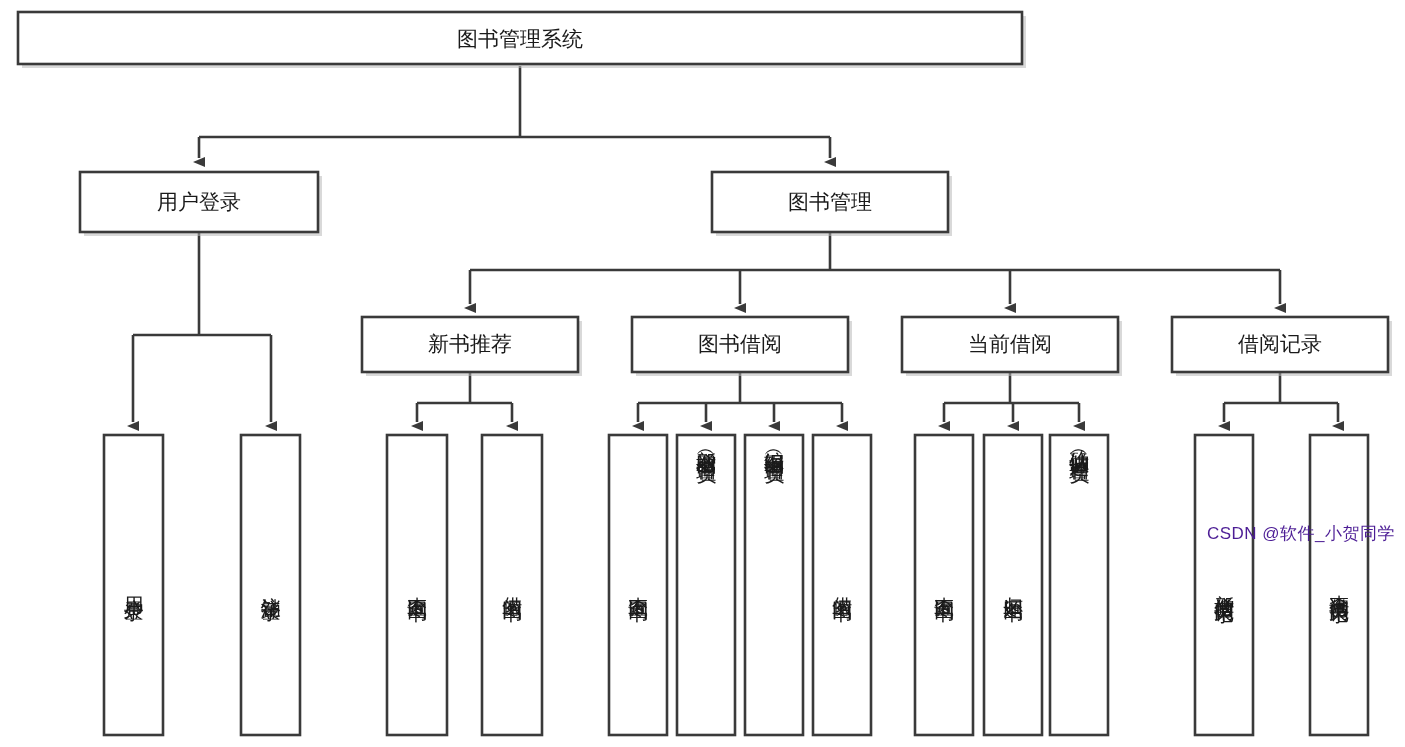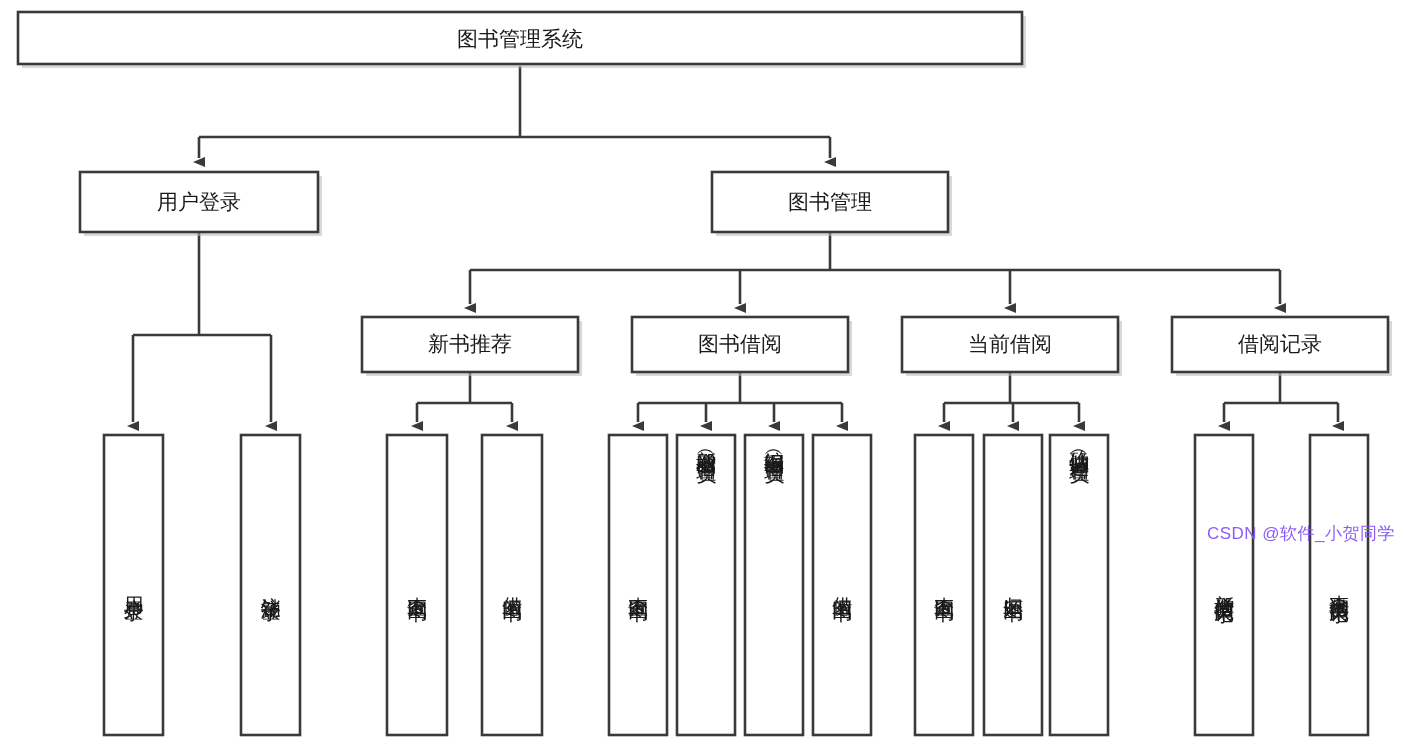--- a/index.html
+++ b/index.html
@@ -69,21 +69,21 @@
     color: #1a1a1a;
     white-space: nowrap;
     text-align: center;
   }
   .watermark {
     position: absolute;
     right: 10px;
     bottom: 6px;
     font-family: "Liberation Sans", "DejaVu Sans", sans-serif;
     font-size: 17px;
-    color: #8b5cf6;
+    color: #4c1d95;
     letter-spacing: 0.5px;
     white-space: nowrap;
     user-select: none;
   }
 </style>
 </head>
 <body>
 
 <div id="diagram-root">
 

